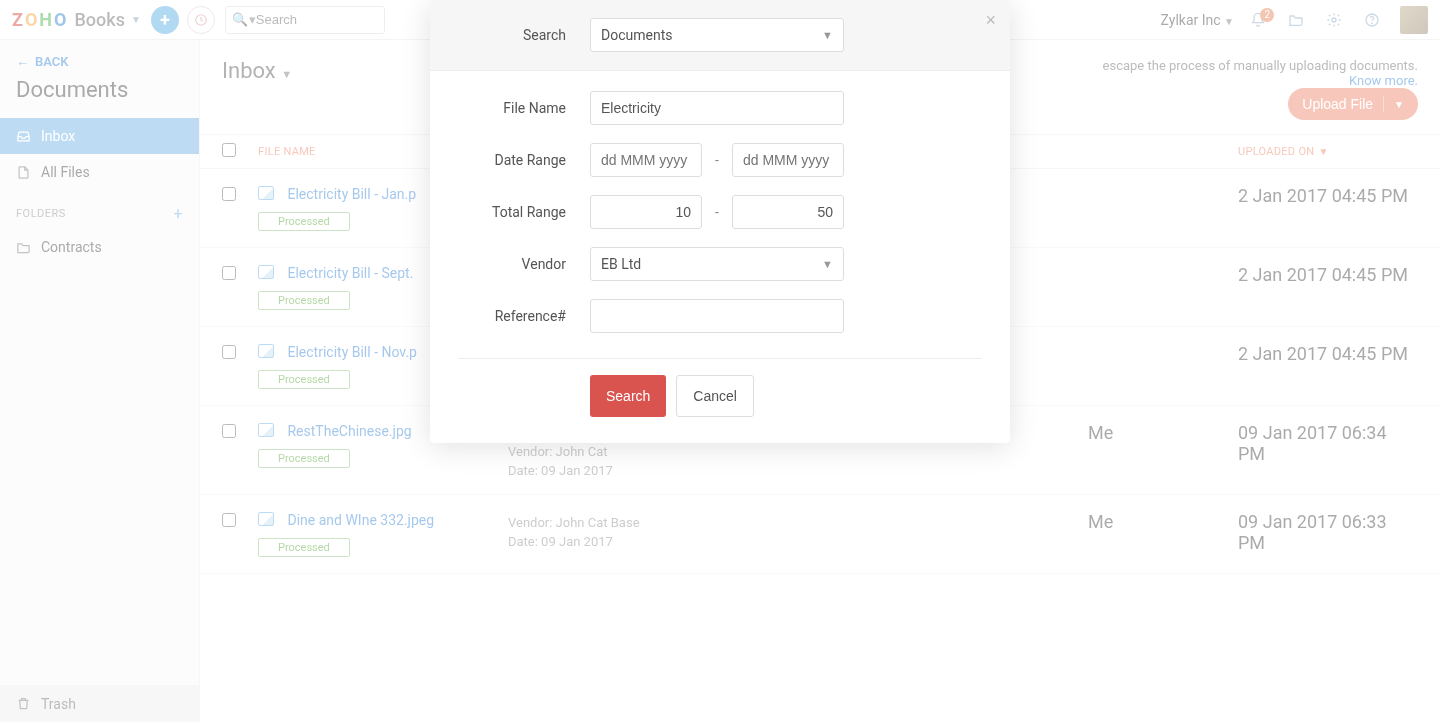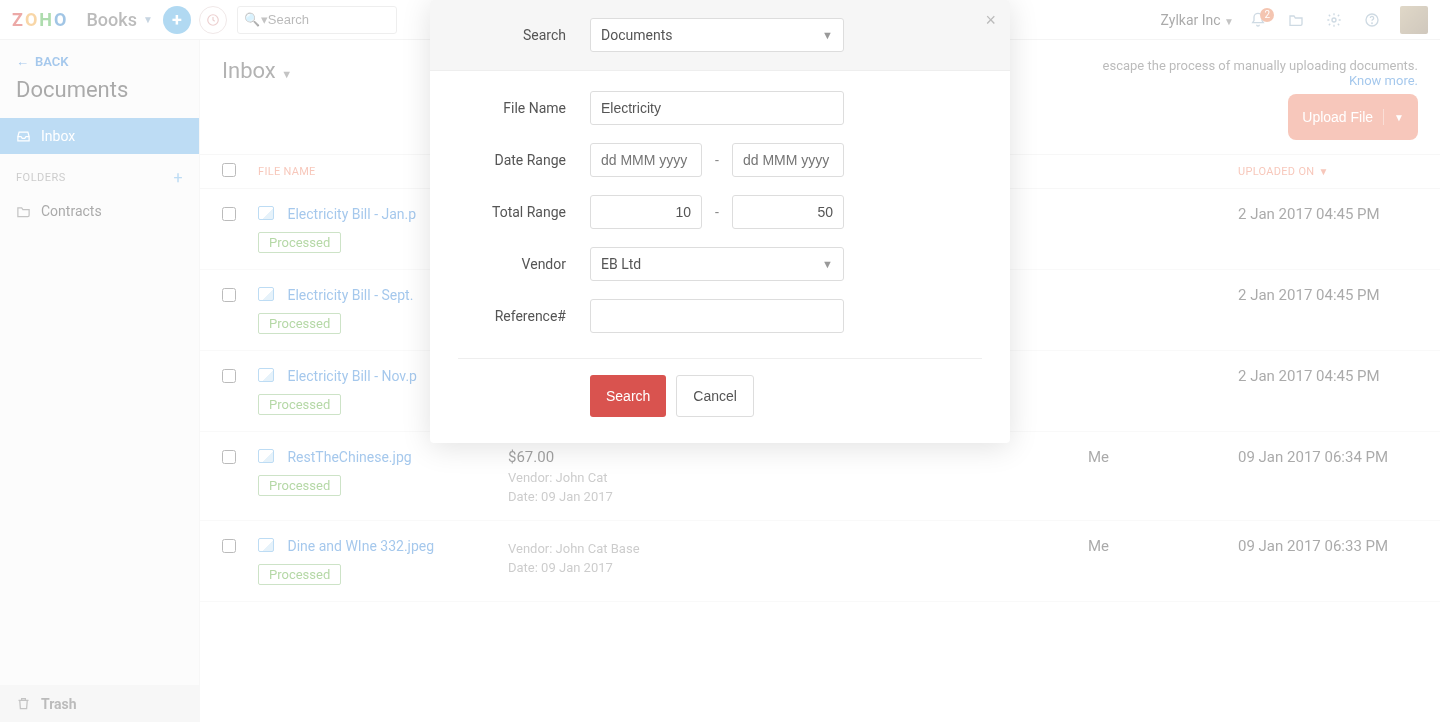--- a/index.html
+++ b/index.html
@@ -5,21 +5,21 @@
 * { box-sizing: border-box; margin: 0; padding: 0; }
 body { font-family: -apple-system, BlinkMacSystemFont, "Segoe UI", Roboto, Helvetica, Arial, sans-serif; font-size: 14px; color: #333; background: #fff; overflow: hidden; }
 
 
 .topbar { height: 40px; display: flex; align-items: center; padding: 0 12px; border-bottom: 1px solid #e8e8e8; gap: 10px; }
 .logo { font-weight: 700; font-size: 18px; display: flex; align-items: center; gap: 2px; color: #666; }
 .logo .z { color: #d9534f; }
 .logo .o1 { color: #f0ad4e; }
 .logo .h { color: #5cb85c; }
 .logo .o2 { color: #428bca; }
-.logo .books { color: #777; margin-left: 18px; font-weight: 500; }
+.logo .books { color: #777; margin-left: 6px; font-weight: 500; }
 .chev-down { font-size: 10px; color: #8faac3; margin-left: 4px; }
 .icon-btn { width: 28px; height: 28px; border-radius: 50%; display: inline-flex; align-items: center; justify-content: center; cursor: pointer; }
 .add-btn { background: #62b3e4; color: #fff; font-size: 18px; font-weight: bold; }
 .clock-btn { border: 1px solid #e0d0d0; color: #d8a0a0; margin-left: -2px; }
 .search-wrap { flex: 0 0 auto; width: 160px; position: relative; }
 .search-input { width: 100%; height: 28px; border: 1px solid #ddd; border-radius: 3px; padding: 0 8px 0 30px; font-size: 13px; color: #555; }
 .search-wrap .sicon { position: absolute; left: 8px; top: 6px; color: #888; font-size: 13px; }
 .spacer { flex: 1; }
 .org-name { font-size: 14px; color: #555; cursor: pointer; }
 .top-icon { color: #9db4c6; font-size: 16px; padding: 0 6px; cursor: pointer; position: relative; }
@@ -29,45 +29,45 @@
 
 .layout { display: flex; height: calc(100vh - 40px); }
 .sidebar { width: 200px; background: #f8f8f8; border-right: 1px solid #eee; display: flex; flex-direction: column; }
 .back-link { padding: 14px 16px 8px; color: #4a90d9; font-size: 13px; font-weight: 600; cursor: pointer; display: flex; align-items: center; gap: 6px; }
 .page-title { padding: 0 16px 16px; font-size: 22px; color: #555; font-weight: 400; }
 .nav-item { padding: 10px 16px; display: flex; align-items: center; gap: 10px; font-size: 14px; color: #555; cursor: pointer; }
 .nav-item.active { background: #7bb8e8; color: #fff; }
 .nav-item .count { margin-left: auto; font-size: 12px; color: #888; }
 .nav-section { padding: 14px 16px 6px; font-size: 11px; color: #999; letter-spacing: 0.5px; display: flex; align-items: center; text-transform: uppercase; }
 .nav-section .plus { margin-left: auto; color: #7bb8e8; font-size: 16px; cursor: pointer; }
-.sidebar-footer { margin-top: auto; padding: 10px 16px; border-top: 1px solid #eee; color: #777; display: flex; gap: 10px; cursor: pointer; background: #efefef; font-weight: bold; }
+.sidebar-footer { margin-top: auto; padding: 10px 16px; border-top: 1px solid #eee; color: #777; display: flex; gap: 10px; cursor: pointer; background: #efefef; }
 
 
 .main { flex: 1; display: flex; flex-direction: column; overflow: auto; }
 .main-header { padding: 18px 22px 14px; display: flex; align-items: flex-start; justify-content: space-between; }
 .inbox-title { font-size: 22px; color: #666; font-weight: 400; cursor: pointer; }
 .header-right { text-align: right; font-size: 13px; color: #777; }
 .header-right a { color: #4a90d9; cursor: pointer; }
-.upload-btn { background: #ef8f76; color: #fff; border: none; border-radius: 8px; padding: 15px 14px; font-size: 14px; margin-top: 6px; cursor: pointer; display: inline-flex; align-items: center; gap: 10px; }
+.upload-btn { background: #ef8f76; color: #fff; border: none; border-radius: 16px; padding: 8px 14px; font-size: 14px; cursor: pointer; display: inline-flex; align-items: center; gap: 10px; }
 .upload-btn .sep { border-left: 1px solid rgba(255,255,255,0.4); height: 16px; }
 .table-head { display: flex; align-items: center; padding: 8px 22px; border-top: 1px solid #eee; border-bottom: 1px solid #eee; font-size: 11px; color: #ef8f76; text-transform: uppercase; letter-spacing: 0.3px; }
 .col-chk { width: 36px; }
 .col-file { flex: 0 0 250px; }
 .col-details { flex: 1; }
 .col-uploader { width: 150px; }
 .col-uploaded { width: 180px; display: flex; align-items: center; gap: 4px; }
 .row { display: flex; padding: 16px 22px; border-bottom: 1px solid #f2f2f2; align-items: flex-start; }
 .row .col-chk input { margin-top: 2px; }
 .thumb { width: 16px; height: 14px; border: 1px solid #7bb8e8; border-radius: 2px; display: inline-block; margin-right: 10px; position: relative; top: 1px; background: linear-gradient(135deg,#fff 60%,#cde4f5 60%); }
 .filename { color: #4a90d9; font-size: 14px; cursor: pointer; }
-.status-pill { display: inline-block; border: 1px solid #9ac78f; color: #6ab04c; font-size: 13px; padding: 2px 10px; border-radius: 2px; margin-top: 10px; }
+.status-pill { display: inline-block; border: 1px solid #9ac78f; color: #6ab04c; font-size: 11px; padding: 2px 19px; border-radius: 2px; margin-top: 10px; }
 .details-block { font-size: 14px; color: #555; }
 .details-block .amt { color: #444; font-size: 15px; }
 .details-block .meta { font-size: 13px; color: #999; margin-top: 4px; }
-.uploader-txt, .uploaded-txt { font-size: 15px; color: #555; }
+.uploader-txt, .uploaded-txt { font-size: 18px; color: #555; }
 
 
 .overlay { position: fixed; inset: 0; background: rgba(255,255,255,0.5); display: flex; justify-content: center; align-items: flex-start; }
 .modal { width: 580px; background: #fff; border-radius: 4px; box-shadow: 0 4px 30px rgba(0,0,0,0.12); margin-top: 0; overflow: hidden; }
 .modal-top { background: #f6f6f6; padding: 18px 28px 18px; border-bottom: 1px solid #eee; display: flex; align-items: center; position: relative; }
 .modal-close { position: absolute; right: 14px; top: 10px; color: #bbb; font-size: 18px; cursor: pointer; background: none; border: none; }
 .form-row { display: flex; align-items: center; padding: 9px 28px; }
 .form-row.first { padding-top: 20px; }
 .form-label { width: 132px; text-align: right; padding-right: 24px; font-size: 14px; color: #555; }
 .form-control, .form-select { height: 34px; border: 1px solid #ddd; border-radius: 3px; padding: 0 10px; font-size: 14px; color: #555; background: #fff; }
@@ -145,20 +145,27 @@
     </div>
     <div class="page-title">Documents</div>
 
     <div class="nav-item active">
       <svg width="15" height="15" viewBox="0 0 24 24" fill="none" stroke="#fff" stroke-width="2">
           <path d="M3 12h5l2 3h4l2-3h5"></path>
           <path d="M5 5h14l2 7v7H3v-7l2-7z"></path>
         </svg>
       <span>Inbox</span>
     </div>
+    <div class="nav-item">
+      <svg width="15" height="15" viewBox="0 0 24 24" fill="none" stroke="#888" stroke-width="2">
+          <path d="M14 3H6a1 1 0 0 0-1 1v16a1 1 0 0 0 1 1h12a1 1 0 0 0 1-1V8l-5-5z"></path>
+          <path d="M14 3v5h5"></path>
+        </svg>
+      <span>All Files</span>
+    </div>
 
     <div class="nav-section">
       <span>FOLDERS</span>
       <span class="plus">+</span>
     </div>
     <div class="nav-item">
       <svg width="15" height="15" viewBox="0 0 24 24" fill="none" stroke="#888" stroke-width="2">
           <path d="M3 6h6l2 3h10v9a2 2 0 0 1-2 2H3V6z"></path>
         </svg>
       <span>Contracts</span>

